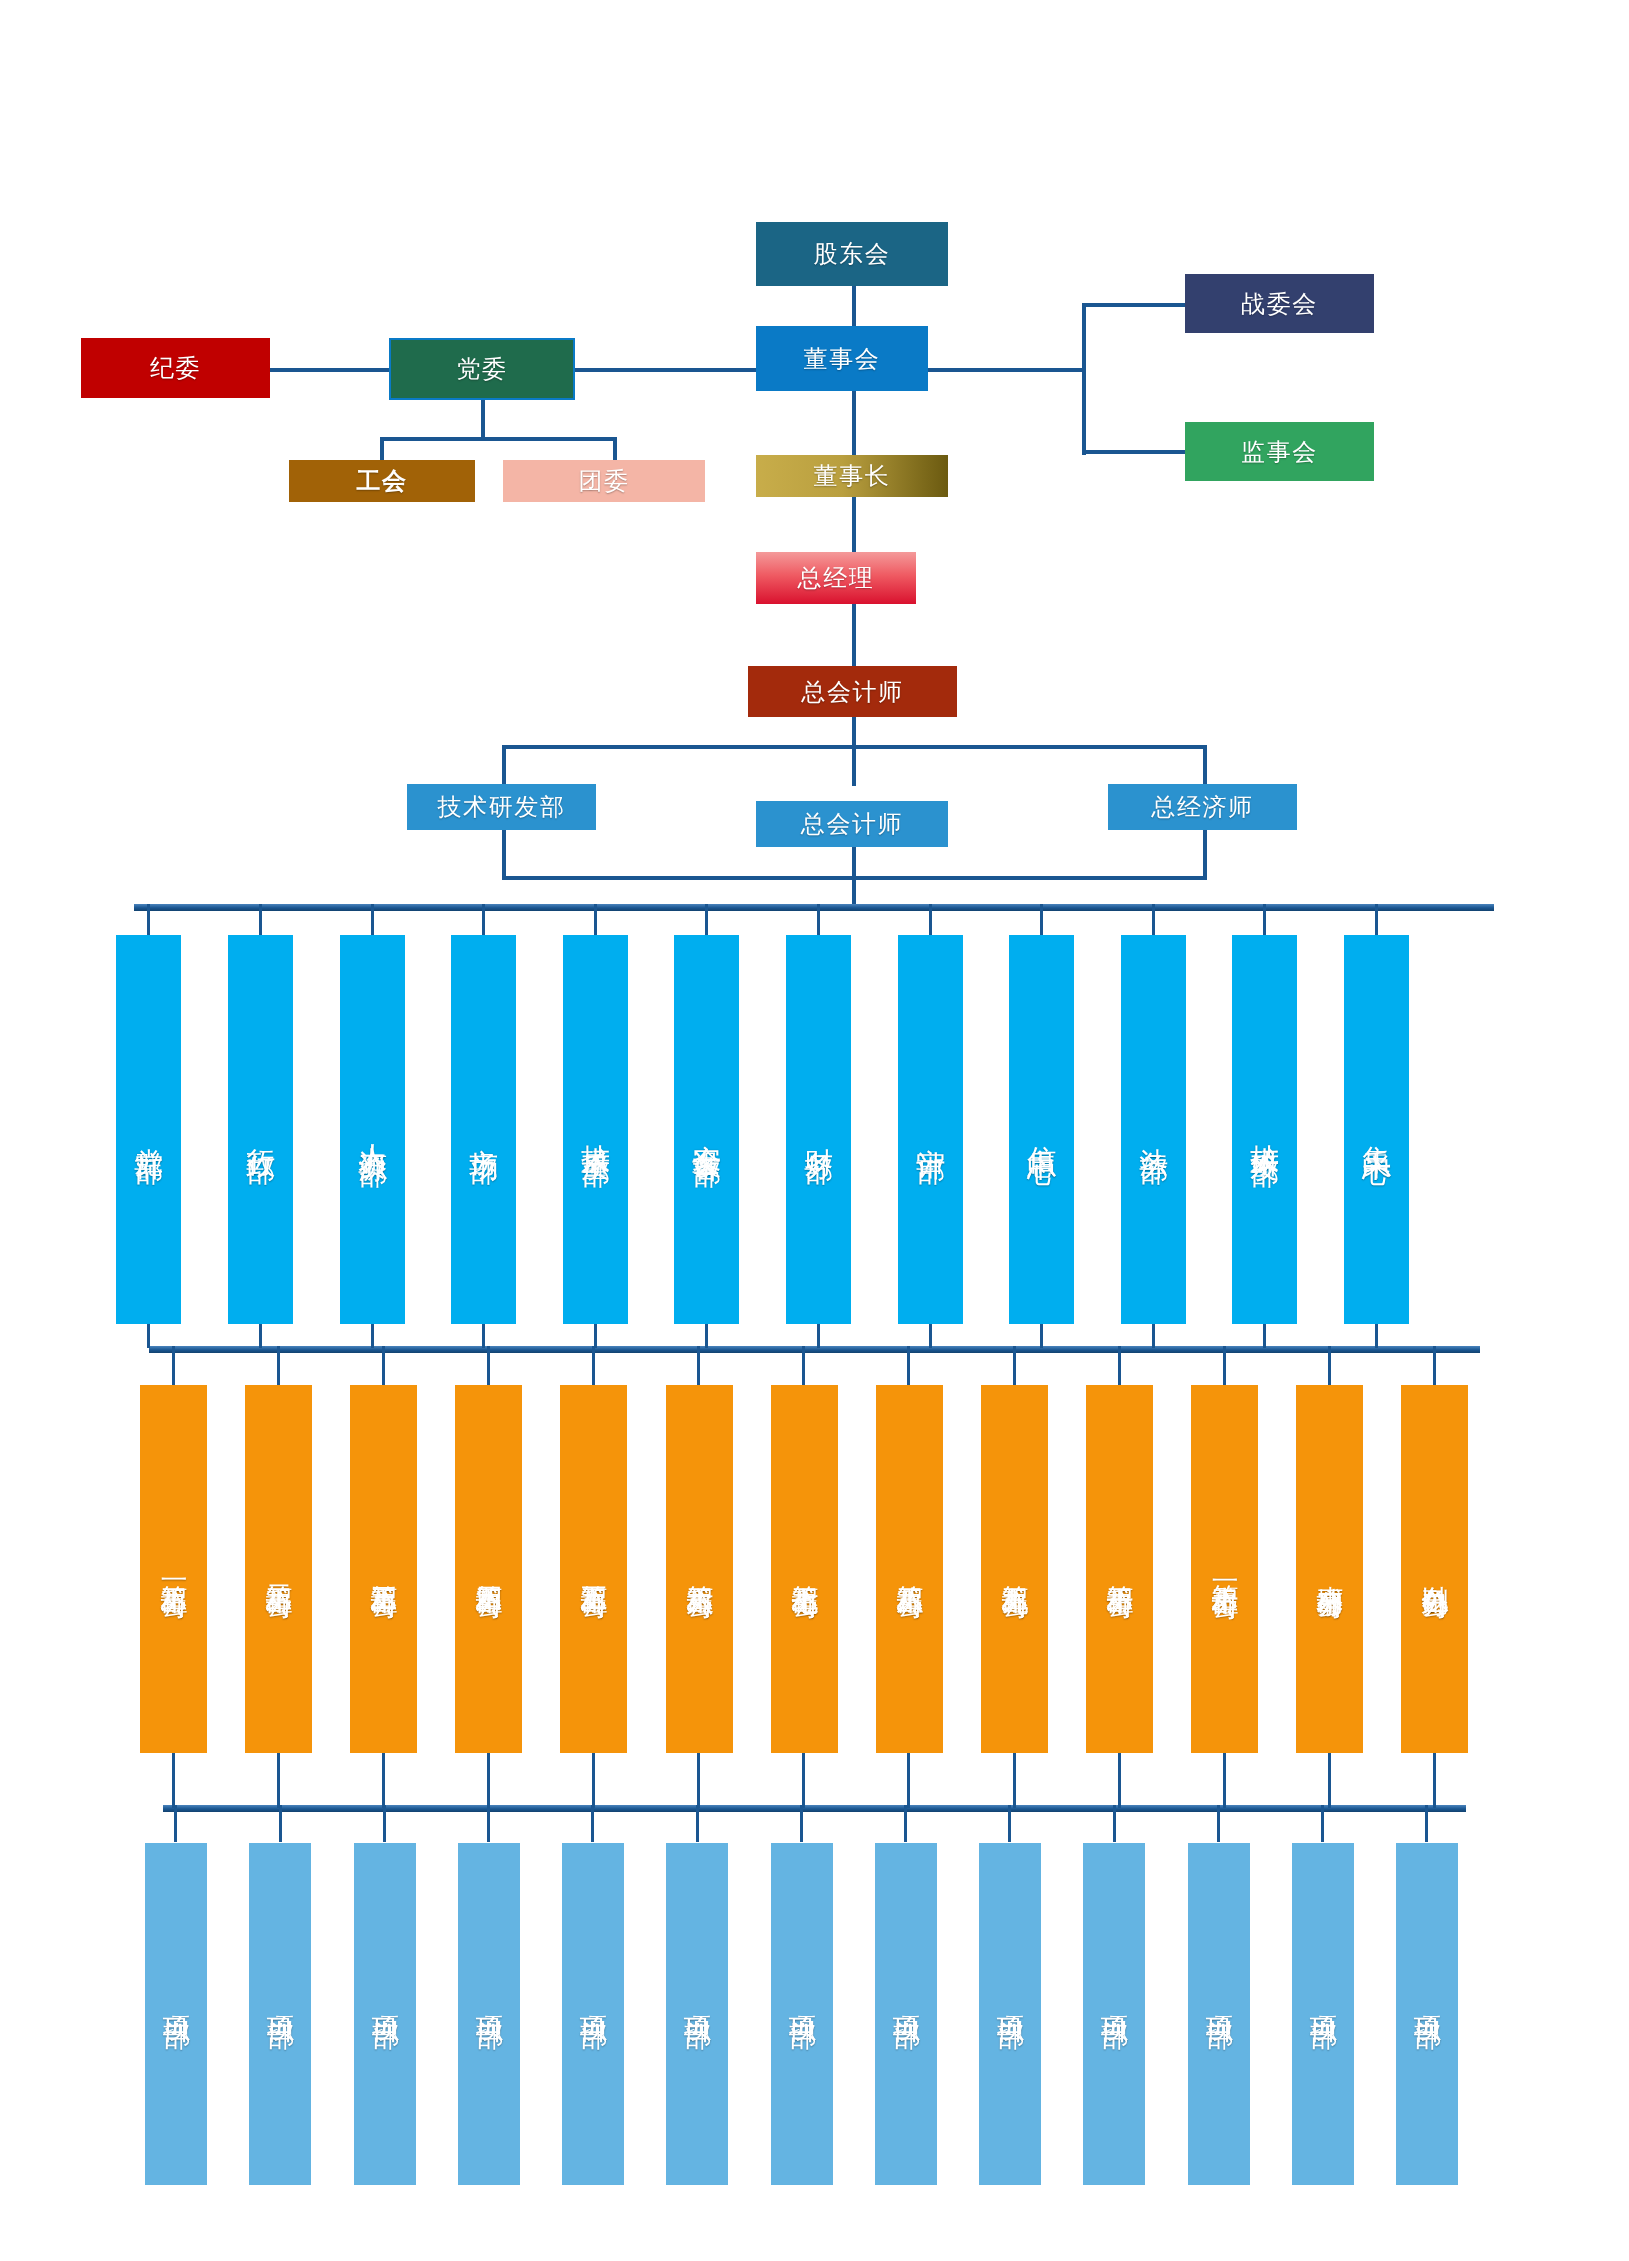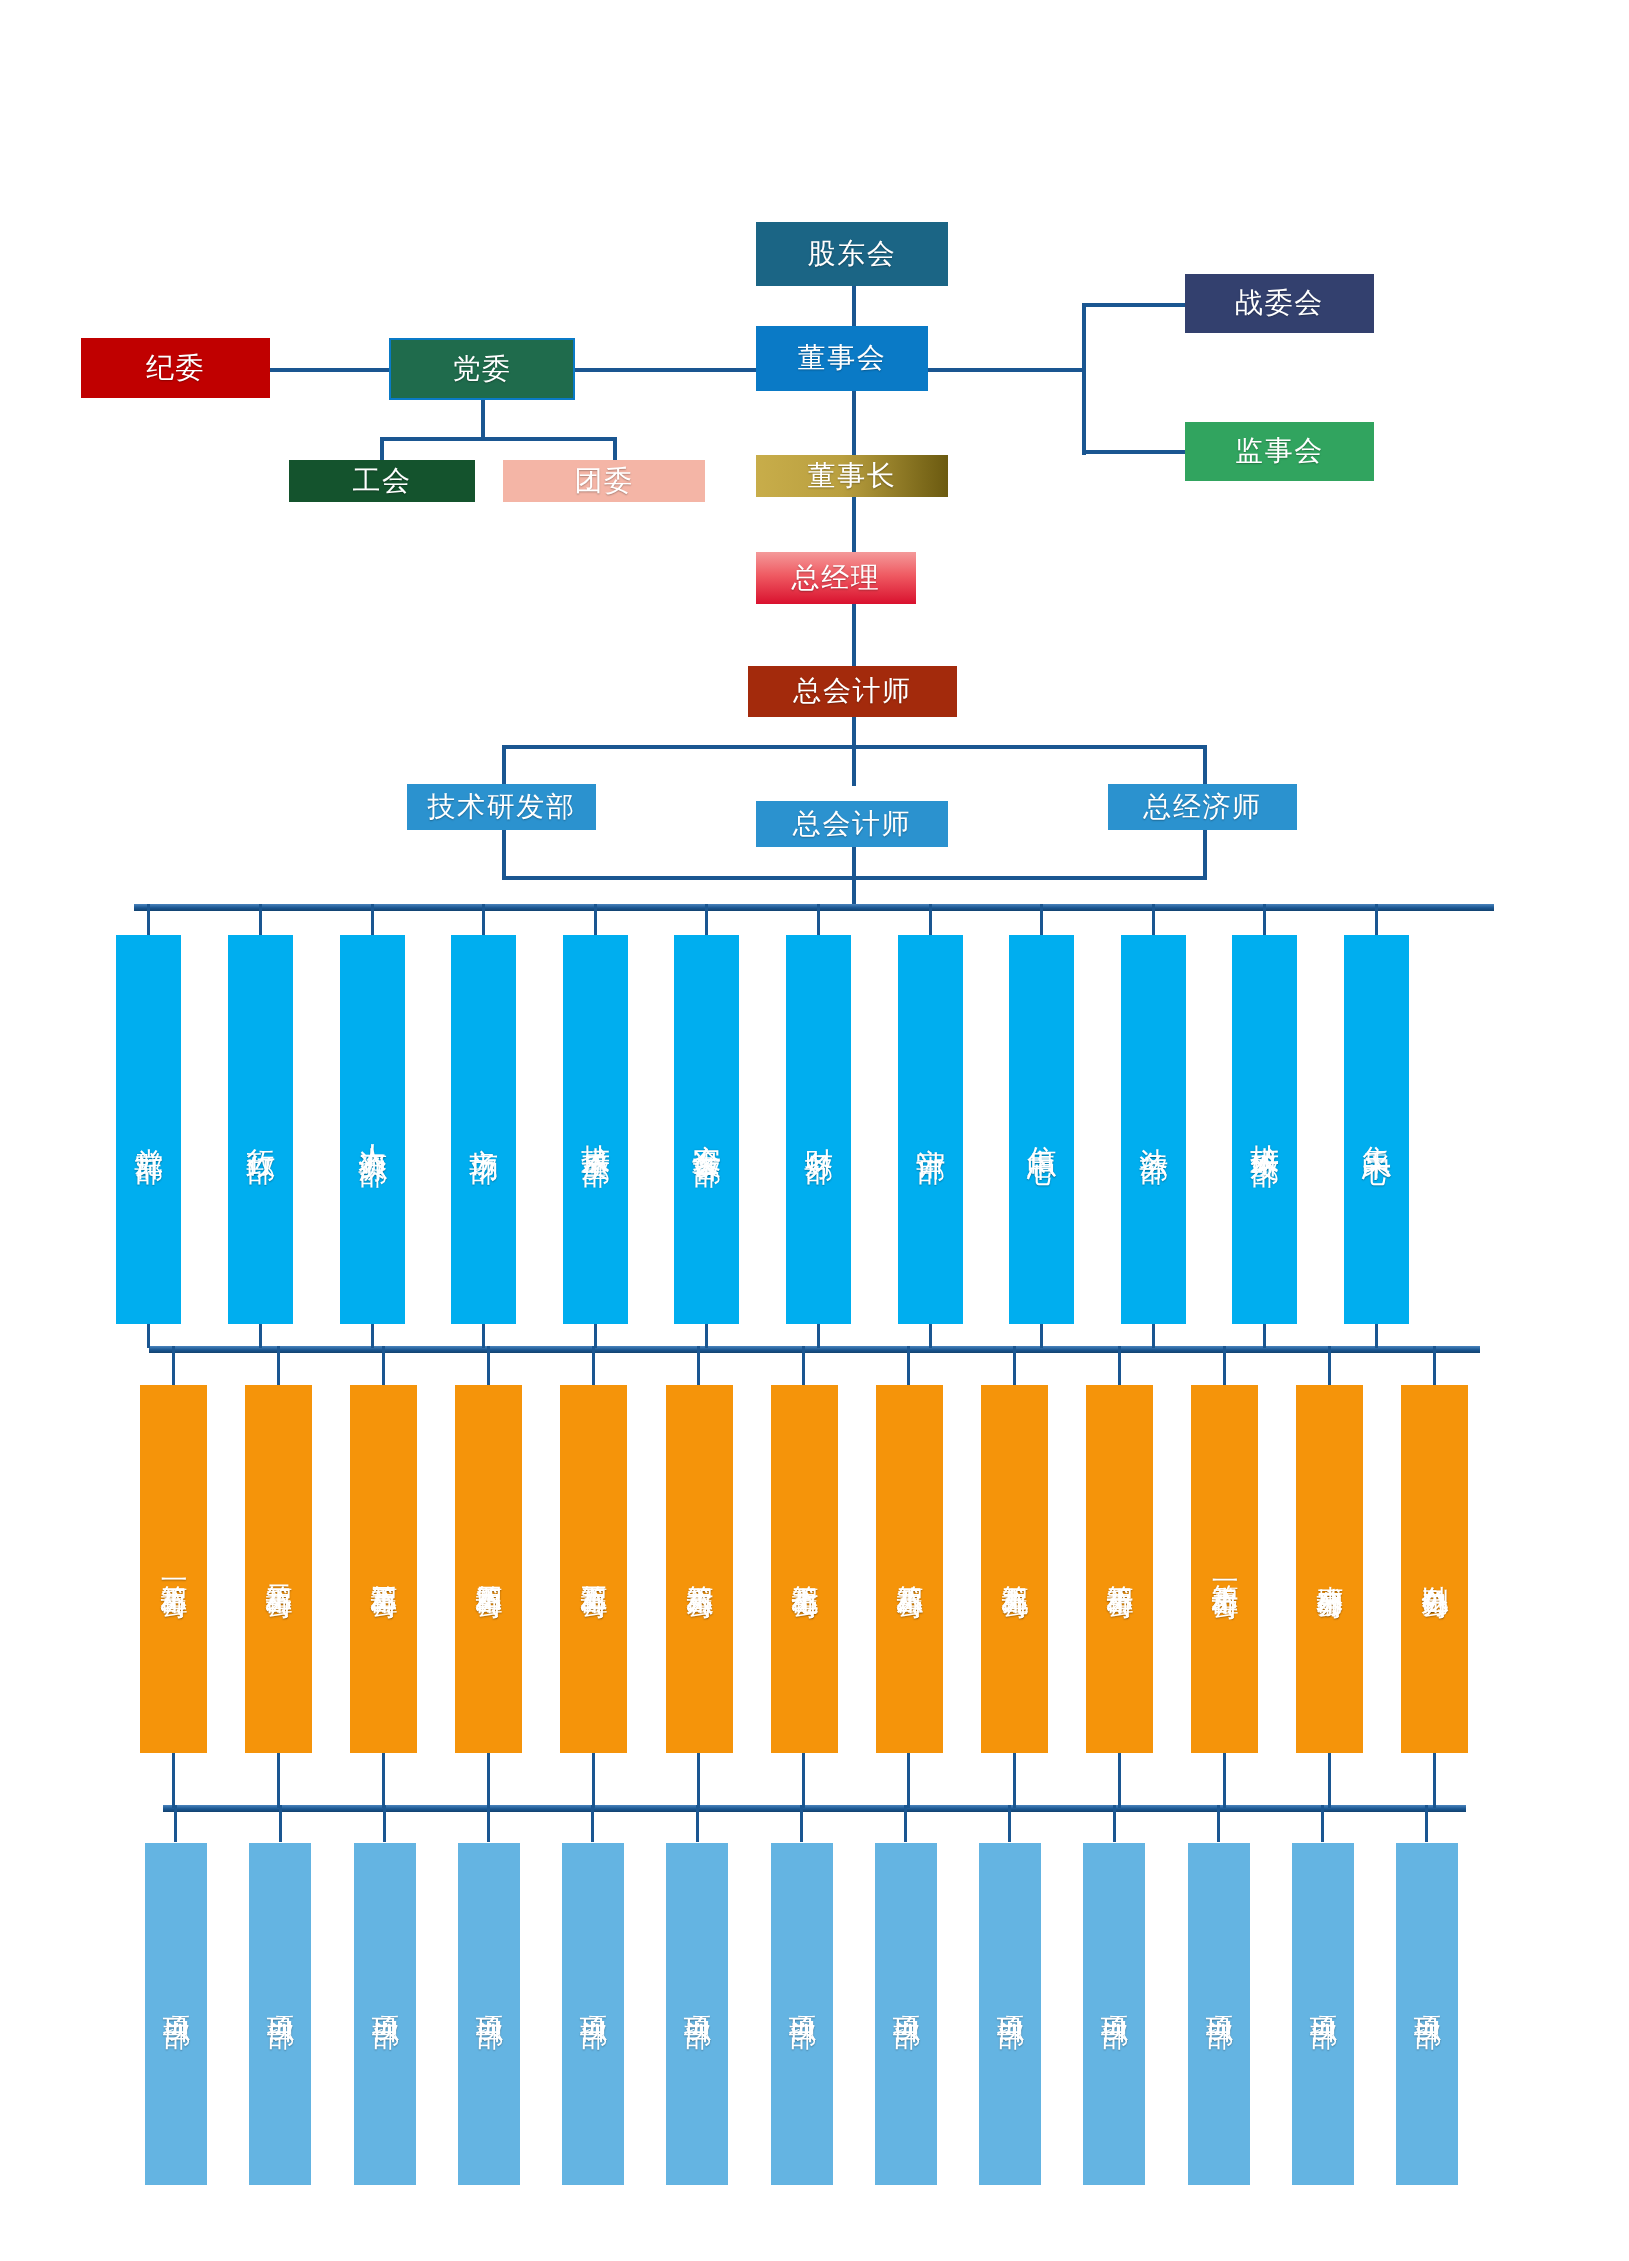--- a/index.html
+++ b/index.html
@@ -33,21 +33,21 @@
   .box {
     position: absolute;
     display: flex;
     align-items: center;
     justify-content: center;
     color: #ffffff;
     text-shadow: 0 0.8px 1.6px rgba(0,0,0,0.30);
     line-height: 1.08;
     z-index: 5;
   }
-  .box.h { font-size: 28px; letter-spacing: 1.6px; }
+  .box.h { font-size: 24px; letter-spacing: 1.6px; }
 
   
   .box.v {
     writing-mode: vertical-rl;
     text-orientation: upright;
     font-size: 29px;
     letter-spacing: 3.3px;
     padding-top: 0;
   }
 
@@ -195,21 +195,21 @@
   </div>
 
   <div class="box h" style="left:81px; top:338px; width:189px; height:60px; background:#c00000;">
     <span>纪委</span>
   </div>
 
   <div class="box h" style="left:389px; top:338px; width:186px; height:62px; background:#1f6b4c; border:2.4px solid #0a7ac6;">
     <span>党委</span>
   </div>
 
-  <div class="box h" style="left:289px; top:460px; width:186px; height:42px; background:#14532d;">
+  <div class="box h" style="left:289px; top:460px; width:186px; height:42px; background:#a16207;font-weight:bold;">
     <span>工会</span>
   </div>
 
   <div class="box h" style="left:503px; top:460px; width:202px; height:42px; background:#f4b5a6;">
     <span>团委</span>
   </div>
 
   <div class="box h" style="left:756px; top:455px; width:192px; height:42px;
               background:linear-gradient(90deg,#c8ad4a 0%,#b99f3f 45%,#6b5a10 100%);">
     <span>董事长</span>

